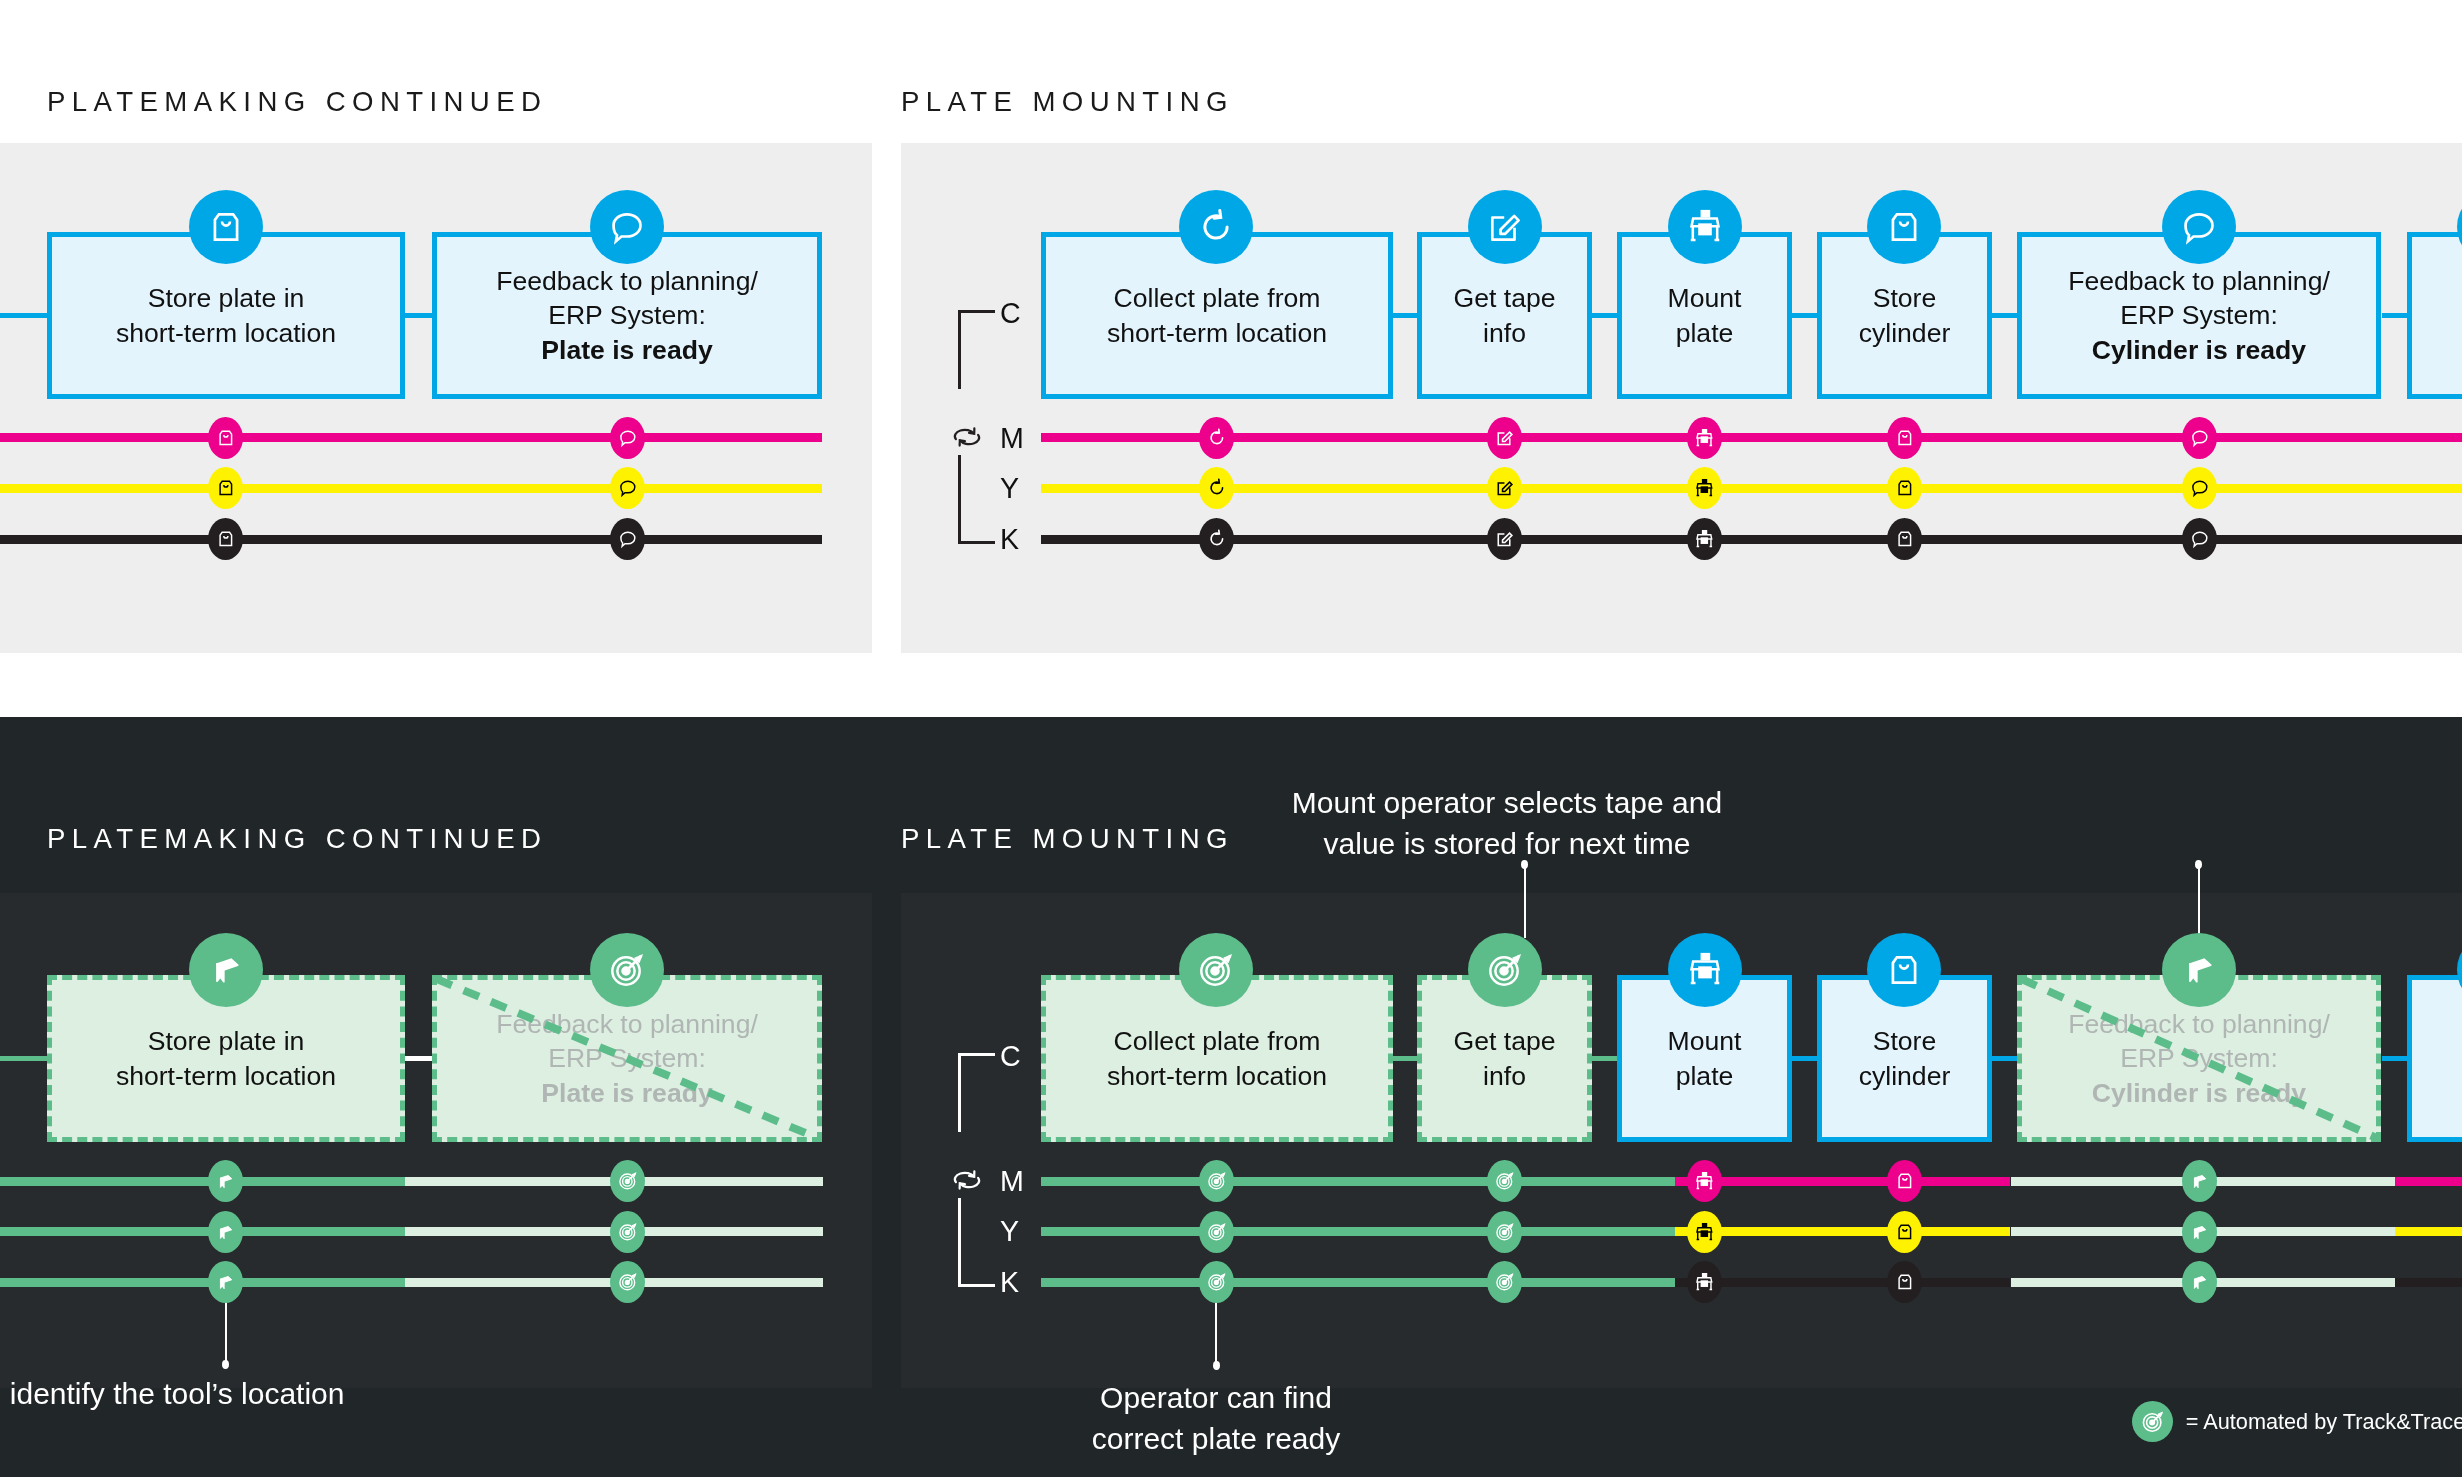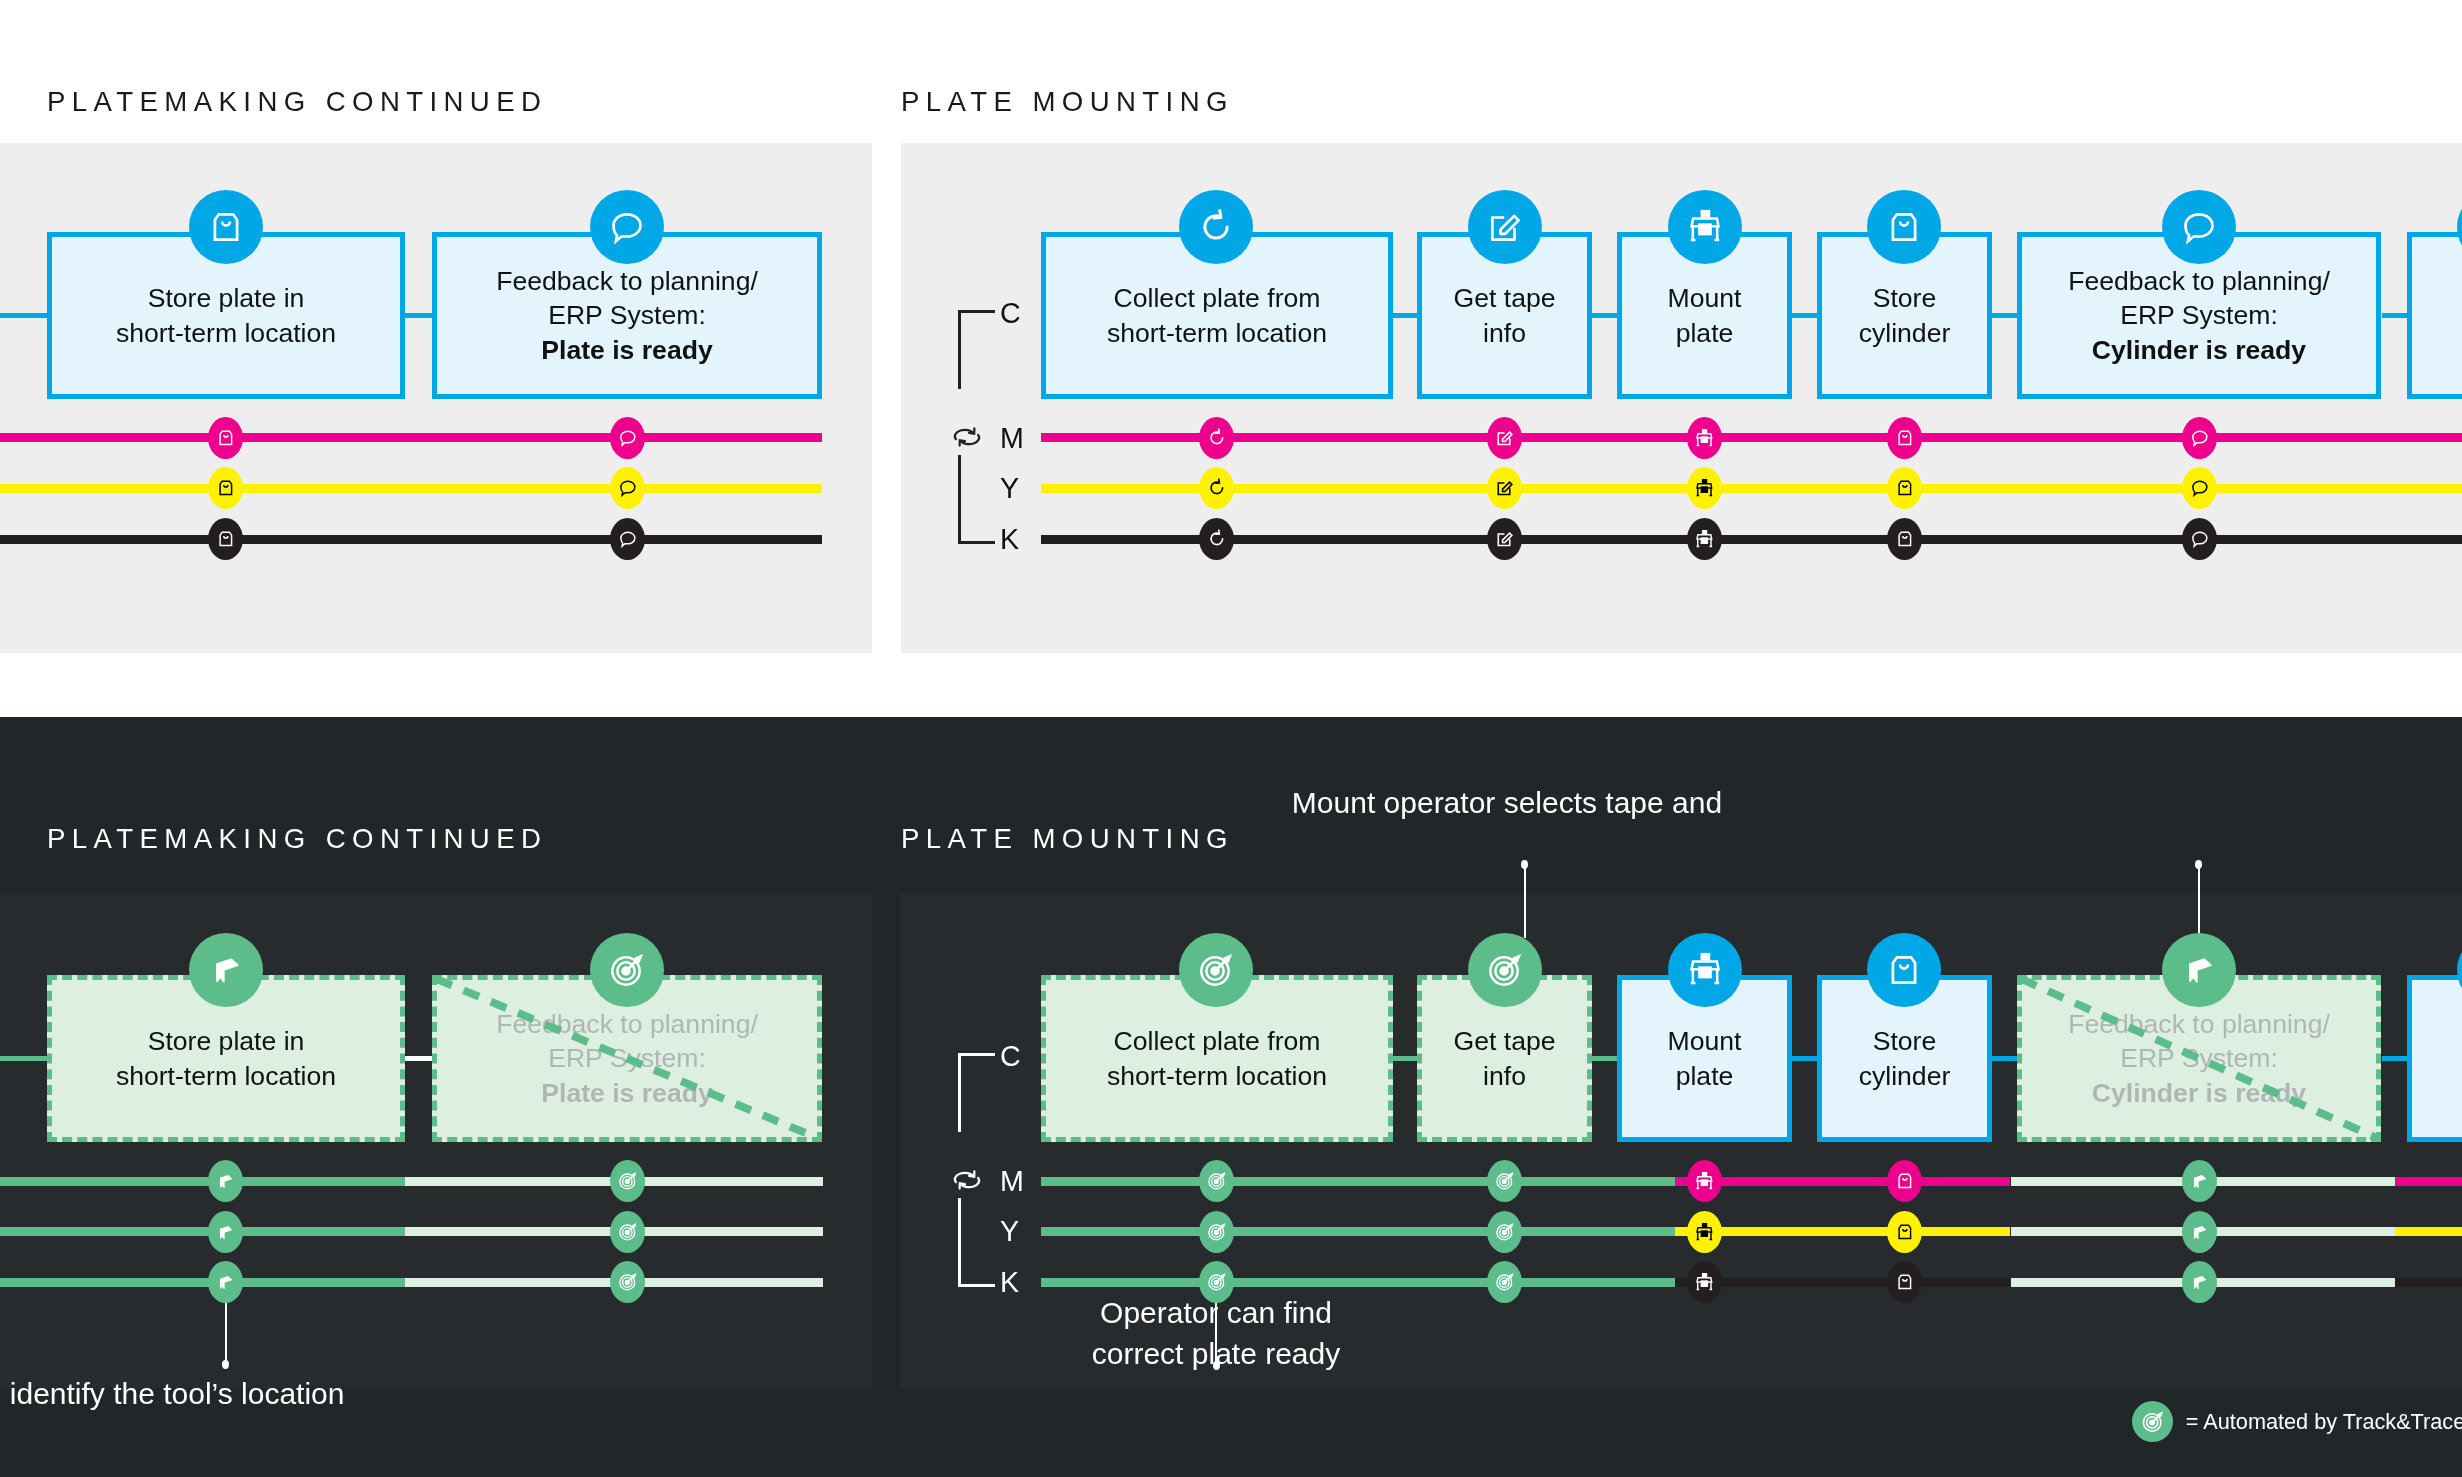--- a/index.html
+++ b/index.html
@@ -691,32 +691,33 @@
   </div>
   <div class="node n-g" style="left:2182px;top:1261px;width:35px;height:42px;">
     <svg width="20.7" height="20.7" viewBox="0 0 24 24" fill="#fff" stroke="#fff" stroke-width="1.1" stroke-linejoin="round">
         <path d="M6.3 8.2 L15.2 5.2 L19.4 9.0 L10.6 12.0 Z"></path>
         <path d="M10.6 12.0 L10.6 19.4 L8.4 16.4 L6.3 19.0 L6.3 8.2 Z"></path>
       </svg>
   </div>
 
   <div class="anno" style="left:1261px;top:783px;width:492px;">
     <div>Mount operator selects tape and</div>
+    <div>value is stored for next time</div>
   </div>
   <div class="leader" style="left:1524px;top:864px;height:74px;"></div>
   <div class="leader-dot" style="left:1521px;top:860px;"></div>
 
   <div class="anno" style="left:1930px;top:783px;width:492px;">
   </div>
   <div class="leader" style="left:2198px;top:864px;height:74px;"></div>
   <div class="leader-dot" style="left:2195px;top:860px;"></div>
 
   <div class="leader" style="left:1215px;top:1303px;height:62px;"></div>
   <div class="leader-dot" style="left:1213px;top:1361px;"></div>
-  <div class="anno" style="left:970px;top:1293px;width:492px;">
+  <div class="anno" style="left:970px;top:1378px;width:492px;">
     <div>Operator can find</div>
     <div>correct plate ready</div>
   </div>
 
   <div class="legend" style="left:2132px;top:1401px;">
     <div class="node n-g" style="position:relative;left:0;top:0;width:41px;height:41px;">
       <svg width="25.6" height="25.6" viewBox="0 0 24 24" fill="none" stroke="#fff" stroke-width="1.5">
           <circle cx="11.4" cy="12.6" r="8.2"></circle>
           <circle cx="11.4" cy="12.6" r="5.2"></circle>
           <circle cx="11.4" cy="12.6" r="2.1" fill="#fff"></circle>

